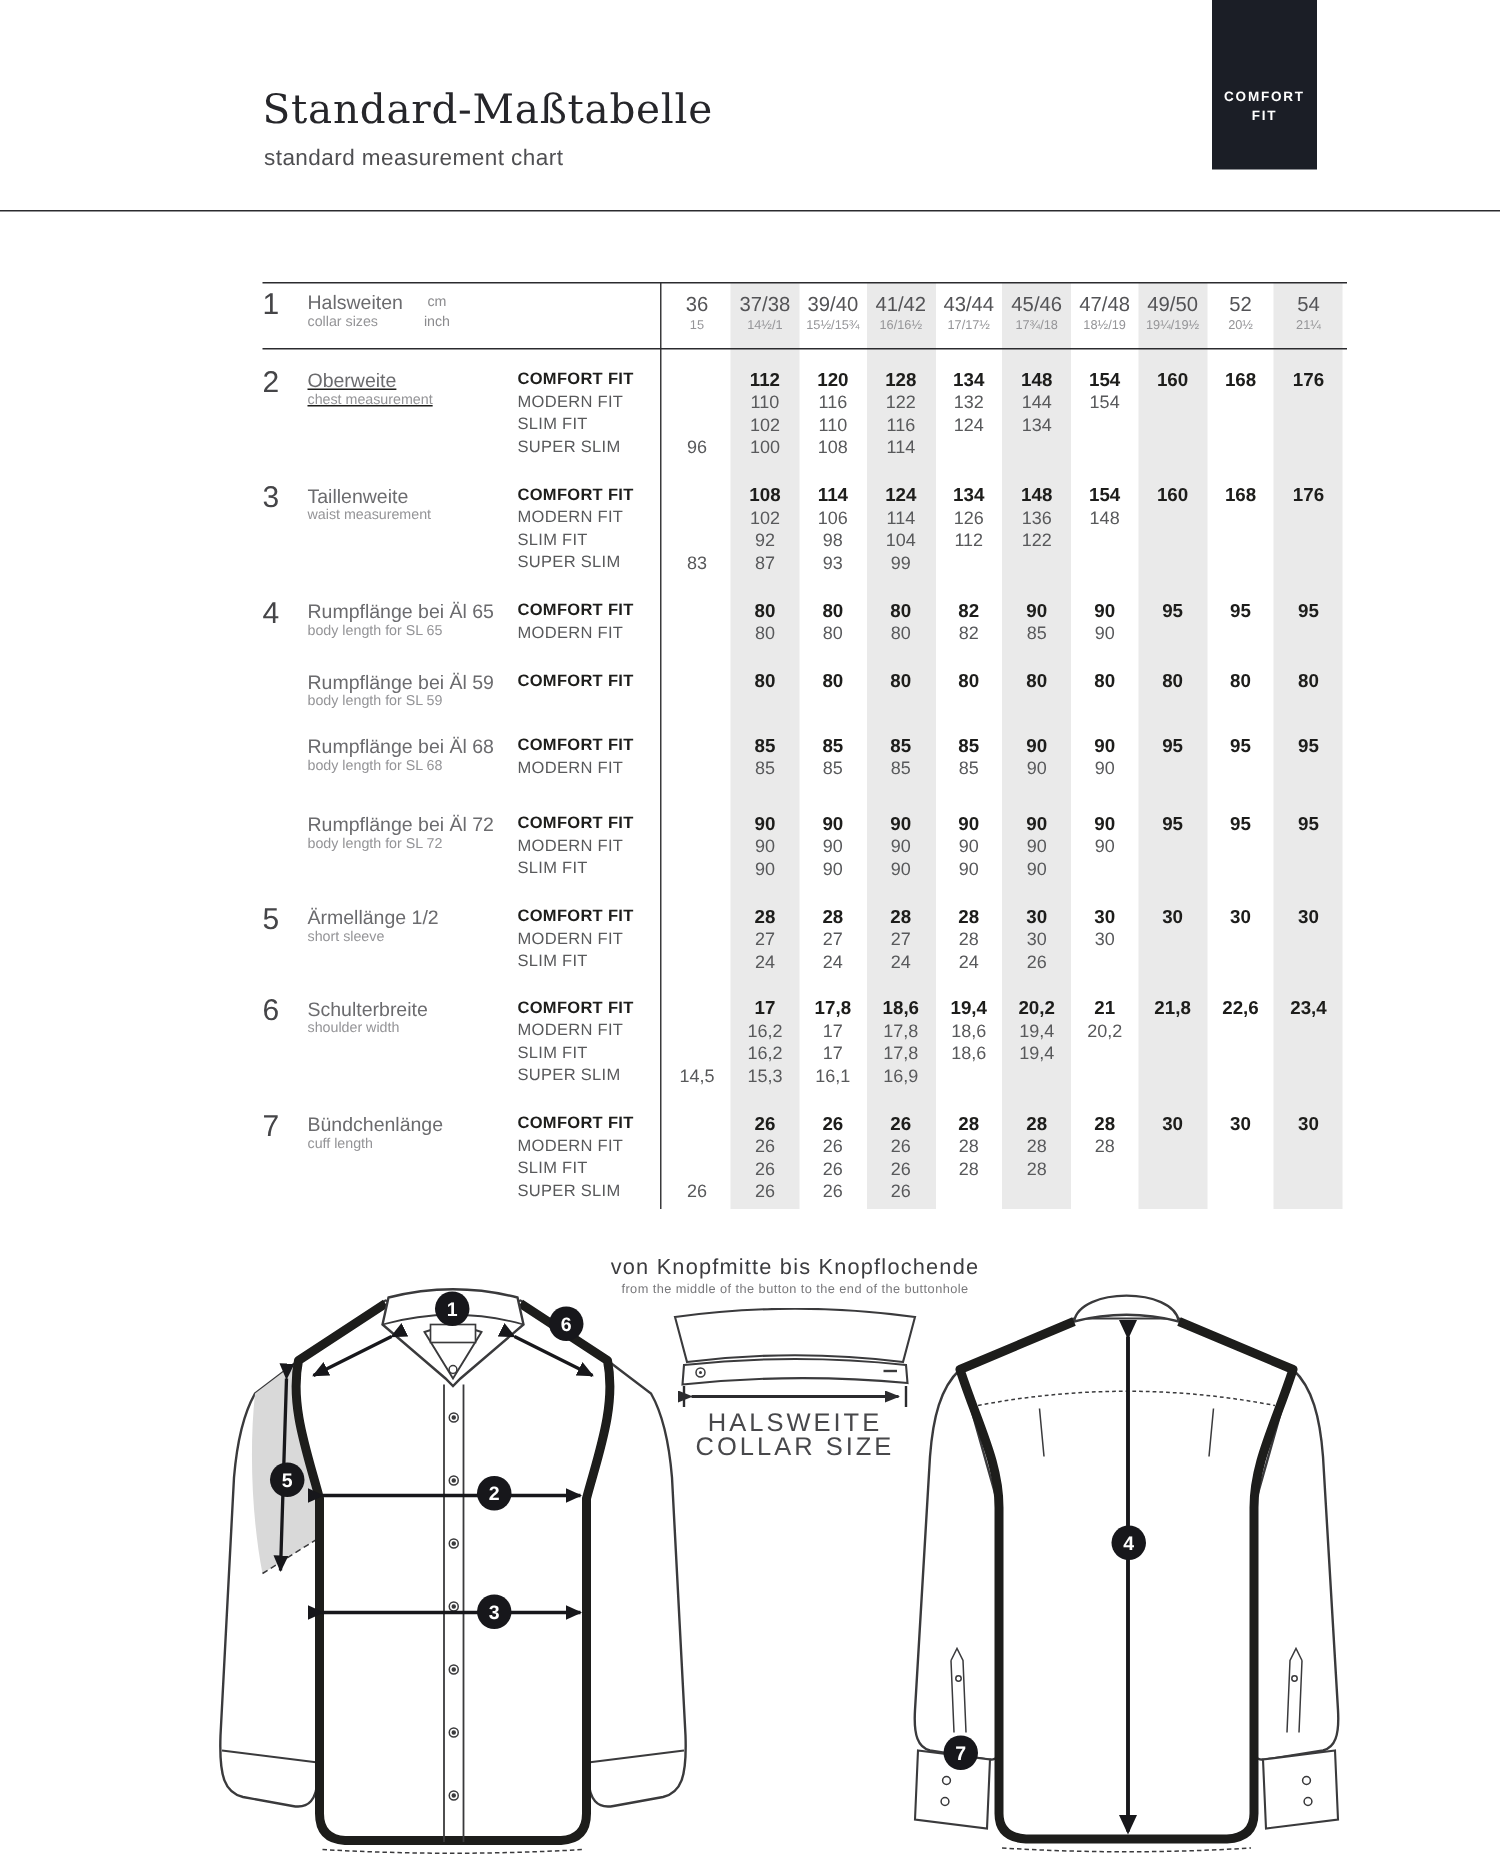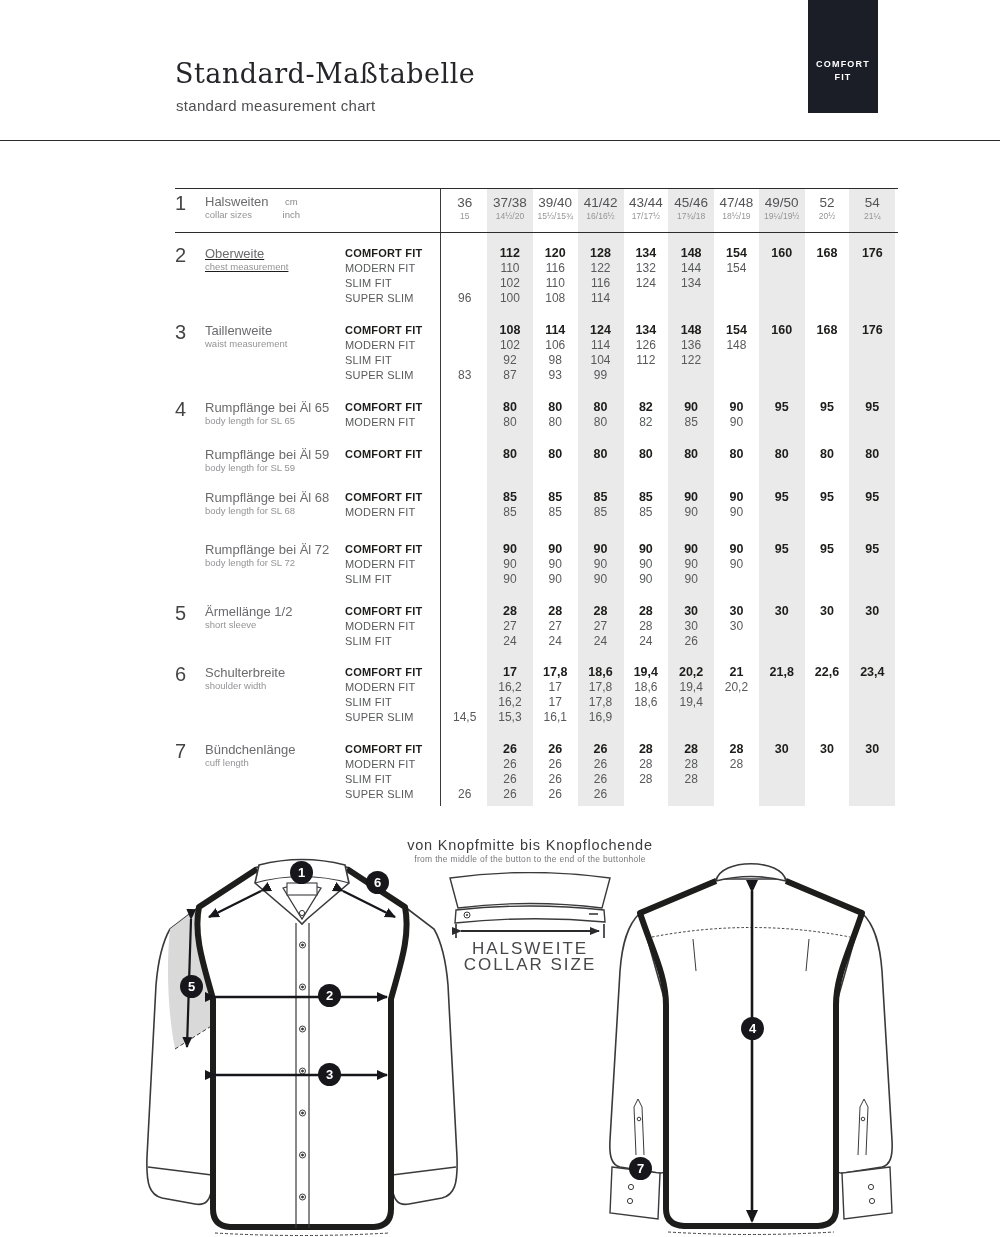--- a/index.html
+++ b/index.html
@@ -92,21 +92,21 @@
             <div class="unit">inch</div>
           </div>
         </div>
       </div>
     <div class="size-cell" style="grid-area: 1 / 4;">
           <div class="size-cm">36</div>
           <div class="size-inch">15</div>
         </div>
         <div class="size-cell" style="grid-area: 1 / 5;">
           <div class="size-cm">37/38</div>
-          <div class="size-inch">14½/20</div>
+          <div class="size-inch">14½/1</div>
         </div>
         <div class="size-cell" style="grid-area: 1 / 6;">
           <div class="size-cm">39/40</div>
           <div class="size-inch">15½/15¾</div>
         </div>
         <div class="size-cell" style="grid-area: 1 / 7;">
           <div class="size-cm">41/42</div>
           <div class="size-inch">16/16½</div>
         </div>
         <div class="size-cell" style="grid-area: 1 / 8;">

